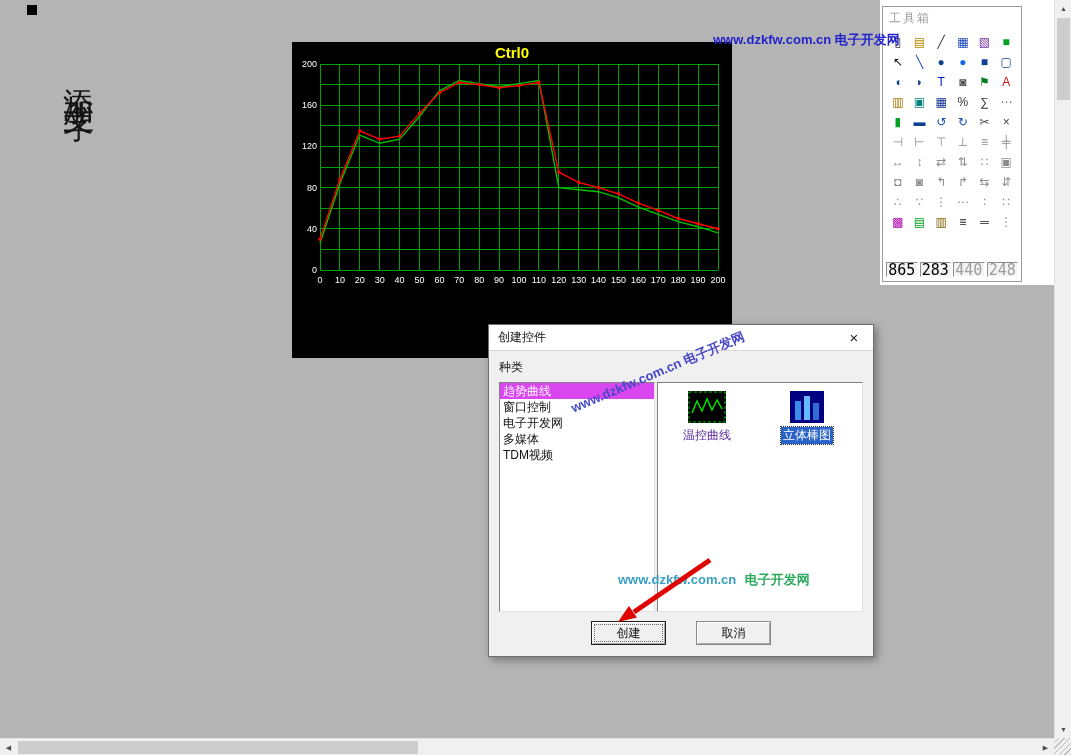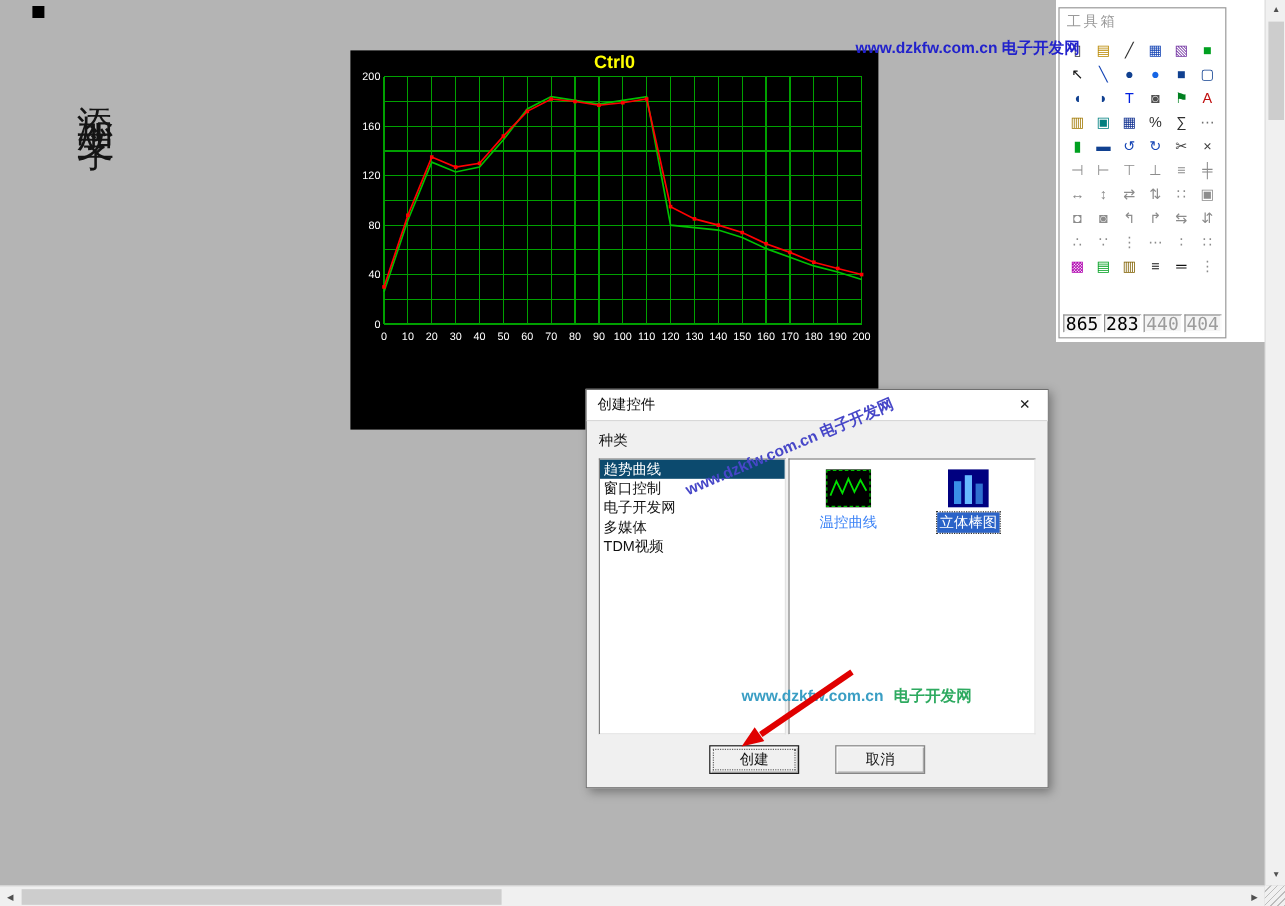--- a/index.html
+++ b/index.html
@@ -42,25 +42,25 @@
   .dialog{position:absolute;left:488px;top:324px;width:386px;height:333px;background:#f0f0f0;
           border:1px solid #6e6e6e;box-shadow:3px 3px 8px rgba(0,0,0,.35);z-index:40;}
   .dlg-titlebar{height:26px;background:#ffffff;display:flex;align-items:center;justify-content:space-between;
                 padding:0 9px;font-size:12px;color:#111;border-bottom:1px solid #d8d8d8;gap:48px;}
   .dlg-close{width:20px;text-align:center;font-size:15px;color:#222;cursor:pointer;}
   .dlg-body{position:relative;padding:6px 10px;}
   .dlg-label{font-size:12px;margin:2px 0 6px;color:#111;}
   .dlg-panels{display:flex;gap:2px;height:230px;}
   .listbox{width:156px;background:#fff;border:1px solid;border-color:#808080 #e3e3e3 #e3e3e3 #808080;overflow:hidden;}
   .list-item{font-size:12px;height:16px;line-height:16px;padding:0 3px;color:#111;cursor:default;}
-  .list-item.selected{background:#0c4a6e;color:#fff;}
+  .list-item.selected{background:#d946ef;color:#fff;}
   .controls-panel{flex:1;background:#fff;border:1px solid;border-color:#808080 #e3e3e3 #e3e3e3 #808080;
                   display:flex;gap:34px;padding:8px 16px;align-items:flex-start;}
   .control-item{display:flex;flex-direction:column;align-items:center;width:66px;cursor:pointer;}
-  .ctl-label{font-size:12px;margin-top:4px;padding:0 2px;color:#3b82f6;}
+  .ctl-label{font-size:12px;margin-top:4px;padding:0 2px;color:#4c1d95;}
   .ctl-label.selected{background:#2a63c8;color:#fff;outline:1px dotted #303030;}
   .dlg-buttons{position:absolute;left:0;bottom:11px;width:100%;display:flex;justify-content:center;gap:30px;}
   .btn{width:75px;height:24px;background:#f0f0f0;border:1px solid #878787;font-size:12px;color:#111;
        display:flex;align-items:center;justify-content:center;cursor:pointer;
        box-shadow:inset 1px 1px 0 #ffffff, inset -1px -1px 0 #a8a8a8;}
   .btn-default{border:1px solid #1f1f1f;outline:1px dotted #666;outline-offset:-4px;}
 
   
   .arrow-svg{position:absolute;left:598px;top:552px;z-index:60;pointer-events:none;}
 
@@ -234,21 +234,21 @@
           <span class="tool-icon" style="color: rgb(0, 160, 32);">▤</span>
           <span class="tool-icon" style="color: rgb(128, 96, 0);">▥</span>
           <span class="tool-icon" style="color: rgb(16, 16, 16);">≡</span>
           <span class="tool-icon" style="color: rgb(16, 16, 16);">═</span>
           <span class="tool-icon" style="color: rgb(140, 140, 140);">⋮</span>
         </div>
       <div class="status-row">
         <div class="status-box">865</div>
         <div class="status-box">283</div>
         <div class="status-box dim">440</div>
-        <div class="status-box dim">404</div>
+        <div class="status-box dim">248</div>
       </div>
     </div>
   </div>
 
   <div class="dialog">
     <div class="dlg-titlebar">
       <span>创建控件</span>
       <span class="dlg-close">×</span>
     </div>
     <div class="dlg-body">

